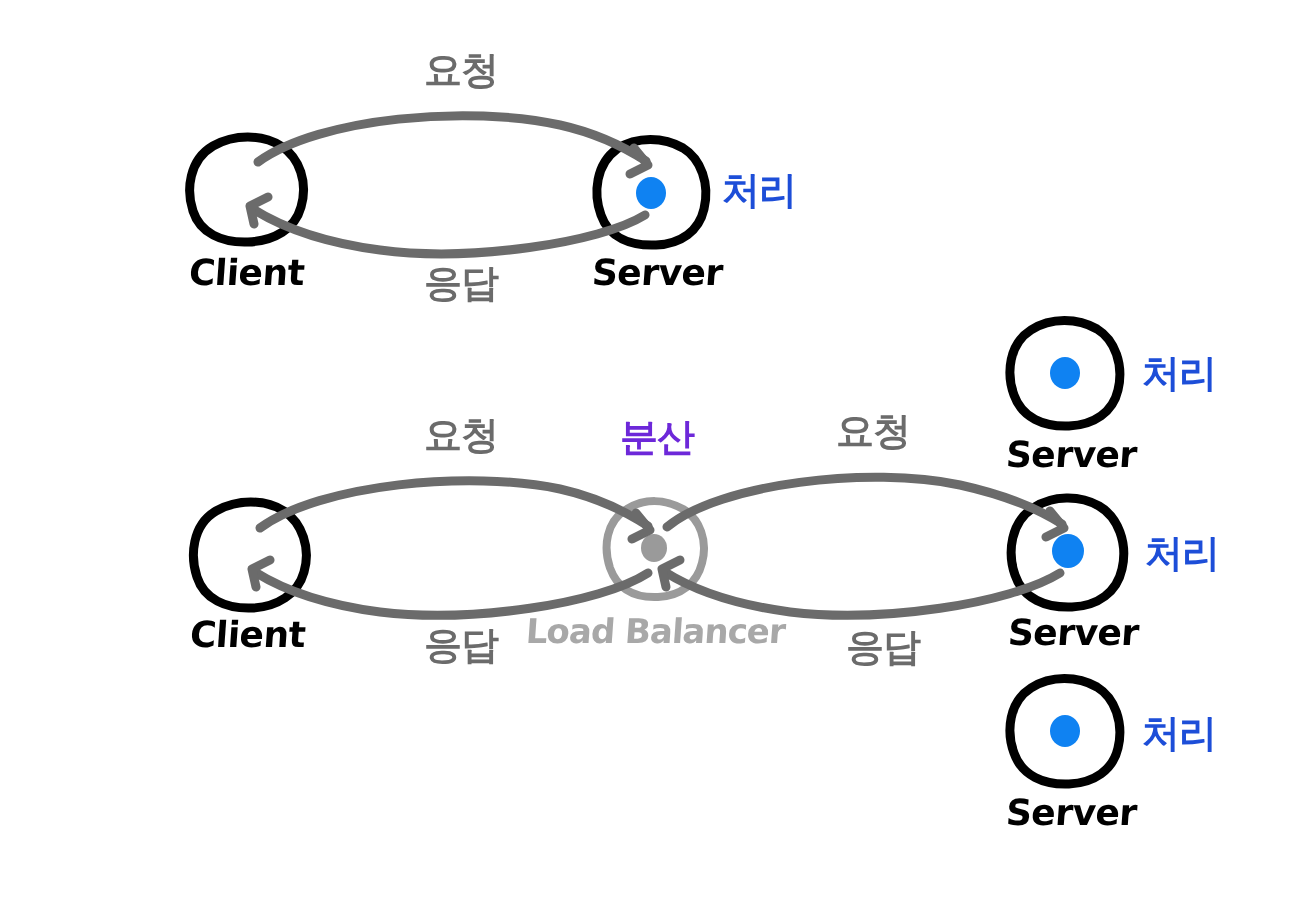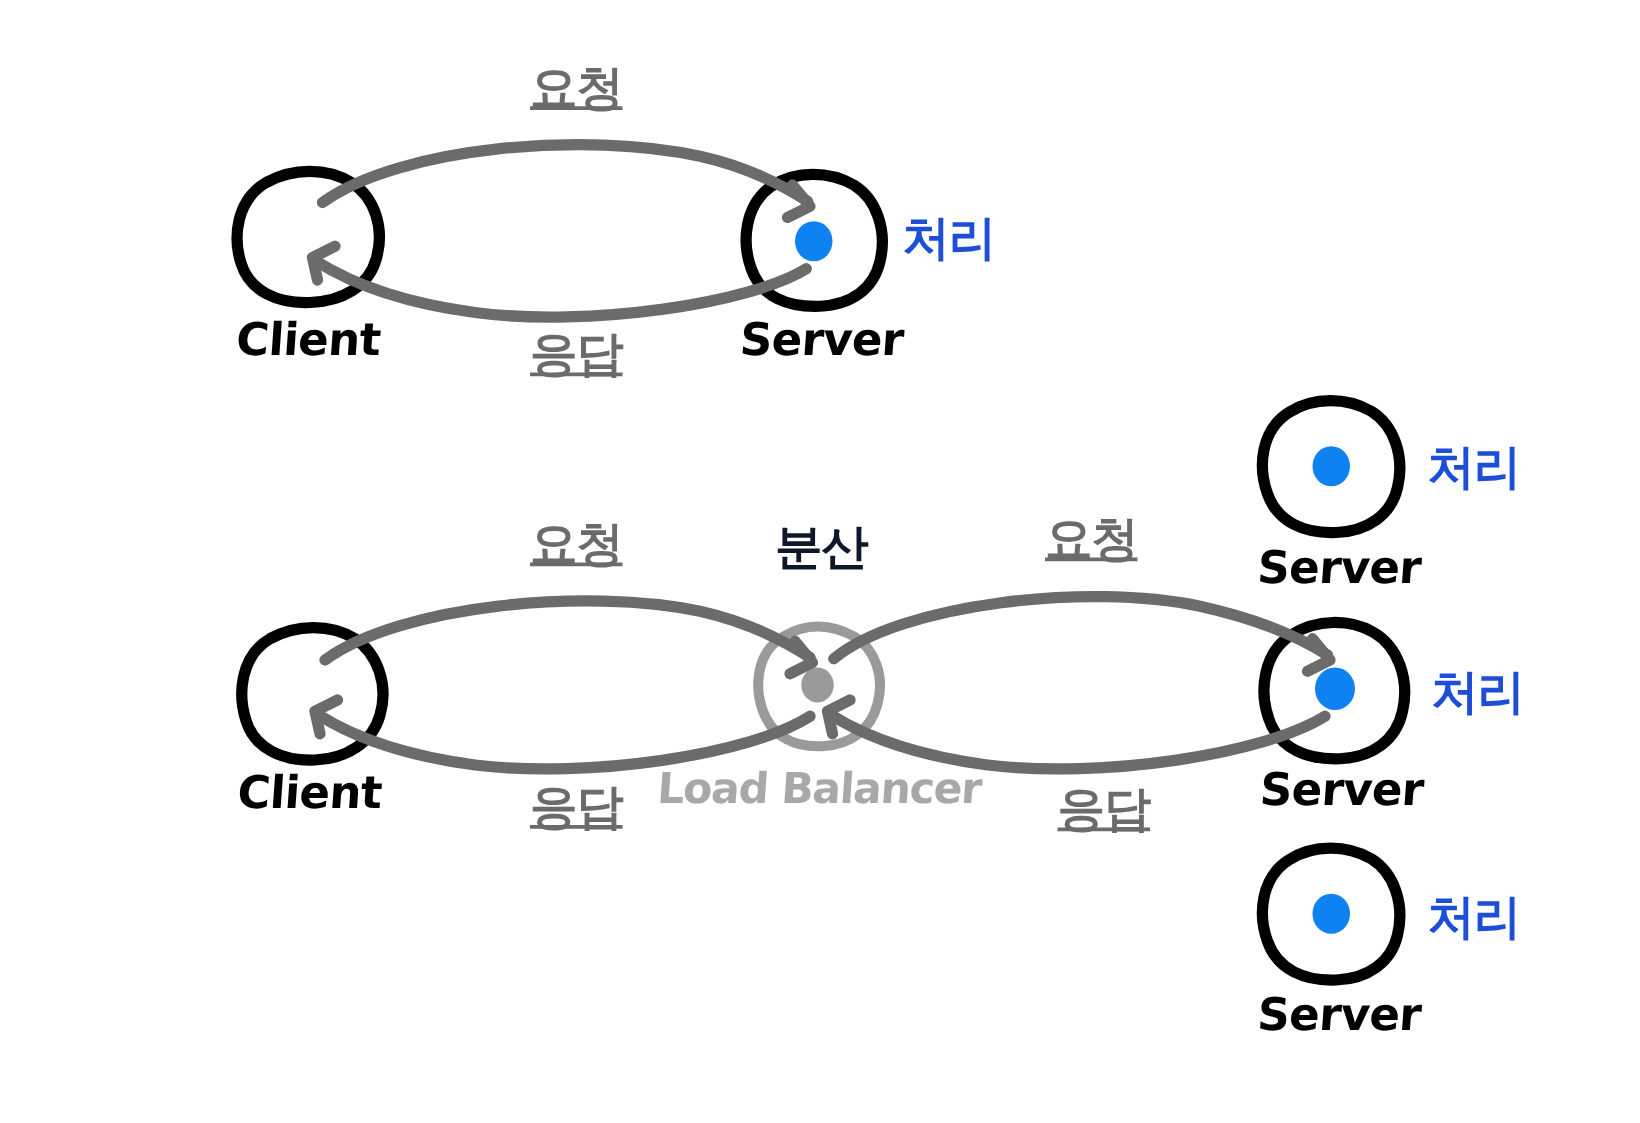--- a/index.html
+++ b/index.html
@@ -35,36 +35,35 @@
     letter-spacing: -0.5px;
     transform: skewX(-4deg);
   }
   .edge-label {
     position: absolute;
     font-family: "DejaVu Sans", sans-serif;
     font-weight: 700;
     color: #6b6b6b;
     white-space: nowrap;
     letter-spacing: -1px;
-    text-decoration: underline;
   }
   .lb-label {
     position: absolute;
     font-family: "DejaVu Sans", sans-serif;
     font-weight: 700;
     color: #a8a8a8;
     white-space: nowrap;
     letter-spacing: -1px;
     transform: skewX(-4deg);
   }
   .lb-edge-label {
     position: absolute;
     font-family: Liberation Mono, monospace;
     font-weight: 700;
-    color: #0f172a;
+    color: #6d28d9;
     white-space: nowrap;
     letter-spacing: -1px;
   }
   .process-label {
     position: absolute;
     font-family: "DejaVu Sans", sans-serif;
     font-weight: 700;
     color: #1d4ed8;
     white-space: nowrap;
     letter-spacing: -1px;

